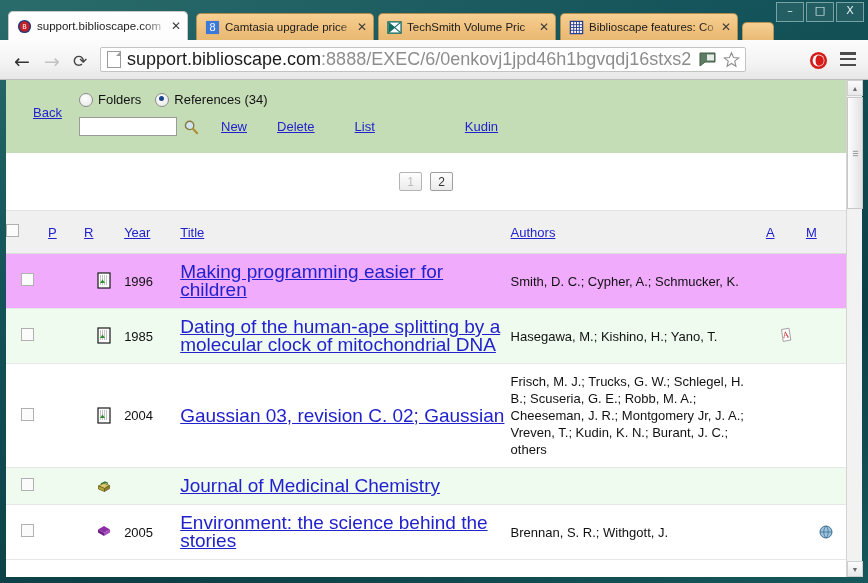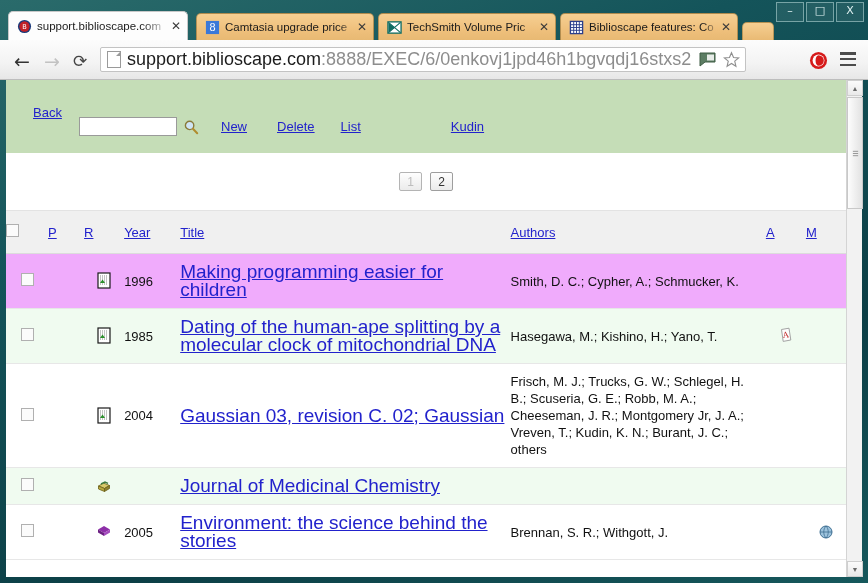--- a/index.html
+++ b/index.html
@@ -239,21 +239,21 @@
   .mag {
     width: 16px; height: 16px; margin-left: 6px;
     display:block; cursor: pointer;
   }
   .toolbar-link {
     font-size: 13px; color: #2222cc; text-decoration: underline;
     cursor: pointer;
   }
   #link-new    { margin-left: 22px; }
   #link-delete { margin-left: 30px; }
-  #link-list   { margin-left: 26px; }
+  #link-list   { margin-left: 40px; }
   #link-more   { margin-left: 90px; }
 
   
   .pager {
     height: 57px;
     background: #fff;
     display: flex; align-items: center; justify-content: center;
     gap: 8px;
     border-bottom: 1px solid #e3e3e3;
   }
@@ -441,20 +441,26 @@
         <i></i>
     </div>
   </div>
 
   <div class="viewport">
     <div class="pagebody">
 
       <div class="greenbar">
         <span id="back-link">Back</span>
 
+        <div class="radio-row">
+          <span class="radio"></span>
+          <span class="lbl">Folders</span>
+          <span class="radio sel"></span>
+          <span class="lbl">References (34)</span>
+        </div>
 
         <div class="search-row">
           <input id="search-input" type="text" placeholder="" style="">
           <svg class="mag" viewBox="0 0 16 16">
             <circle cx="6.6" cy="6.4" r="4.2" fill="#cfe4f5" stroke="#8a7a3a" stroke-width="1.4"></circle>
             <path d="M9.9 9.8 L14.2 14.3" stroke="#b08c2e" stroke-width="2" stroke-linecap="round"></path>
           </svg>
           <span class="toolbar-link" id="link-new">New</span>
           <span class="toolbar-link" id="link-delete">Delete</span>
           <span class="toolbar-link" id="link-list">List</span>

